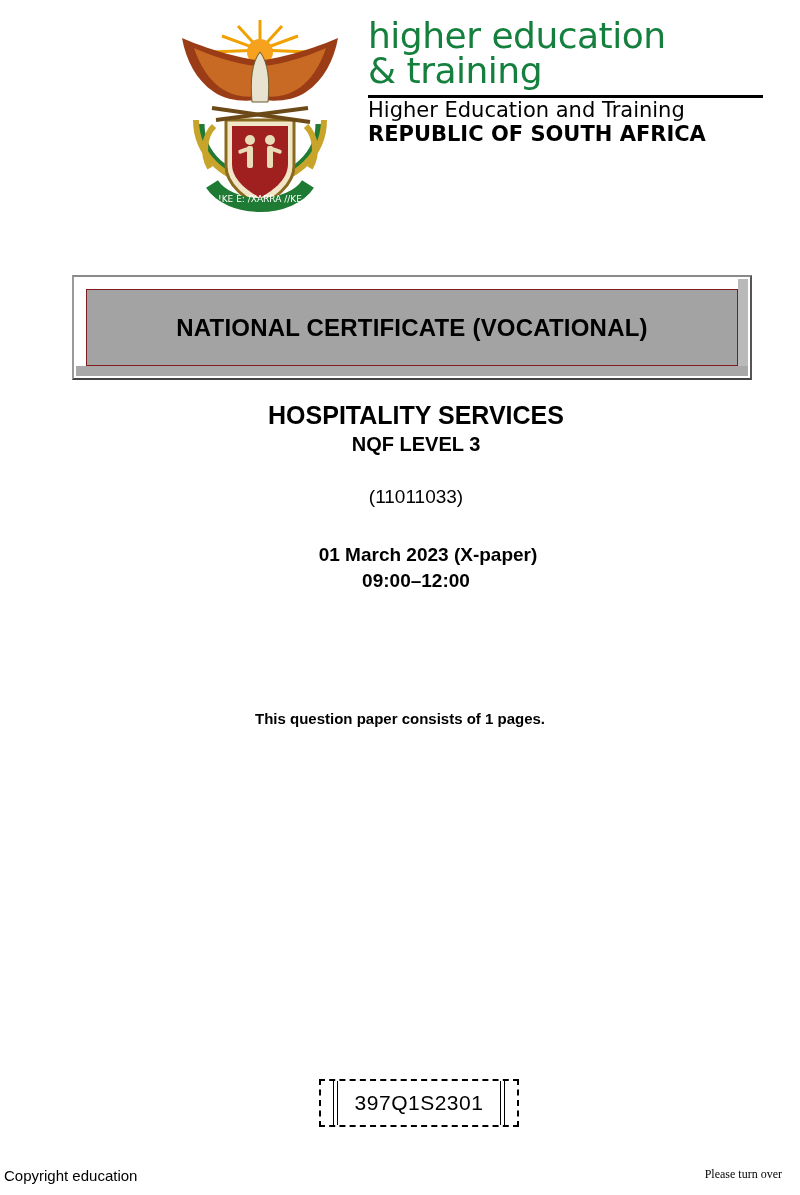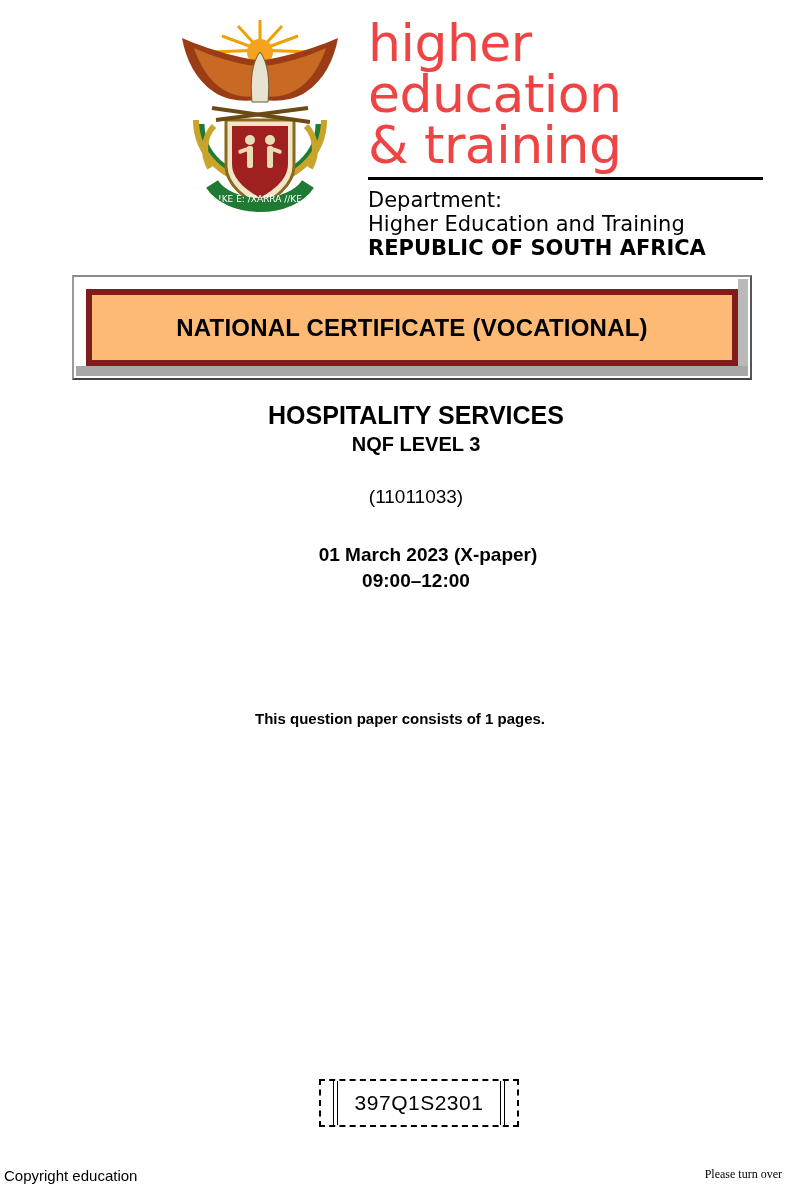--- a/index.html
+++ b/index.html
@@ -32,25 +32,25 @@
     height: 200px;
   }
   .dept-block {
     position: absolute;
     left: 368px;
     top: 10px;
     width: 400px;
   }
   .dept-title {
     font-family: "DejaVu Sans", sans-serif;
-    font-size: 52px;
+    font-size: 36px;
     font-weight: 400;
     line-height: 0.98;
     letter-spacing: -0.5px;
-    color: #ef4444;
+    color: #15803d;
     white-space: pre-line;
   }
   .dept-rule {
     margin-top: 6px;
     border-top: 3px solid #000;
     width: 395px;
   }
   .dept-sub1 {
     font-family: "DejaVu Sans", sans-serif;
     font-size: 21px;
@@ -82,22 +82,22 @@
     border-right: 2px solid #555555;
     border-bottom: 2px solid #444444;
     box-sizing: border-box;
   }
   .title-box-bevel {
     position: absolute;
     left: 12px;
     top: 12px;
     right: 12px;
     bottom: 12px;
-    border: 6px solid #7f1d1d;
-    background: #fdba74;
+    border: 1px solid #7f1d1d;
+    background: #a3a3a3;
     display: flex;
     align-items: center;
     justify-content: center;
   }
   .title-box-bevel-shade-r {
     position: absolute;
     right: 2px;
     top: 2px;
     width: 10px;
     bottom: 2px;
@@ -281,21 +281,20 @@
 
       <path d="M52 168 A52 34 0 0 0 148 168" fill="none" stroke="#1f7a33" stroke-width="14"></path>
       <text x="100" y="186" font-size="9" fill="#ffffff" text-anchor="middle" font-family="DejaVu Sans, sans-serif">!KE E: /XARRA //KE</text>
     </svg>
   </div>
 
   <div class="dept-block">
     <div class="dept-title">higher education
 &amp; training</div>
     <div class="dept-rule"></div>
-    <div class="dept-sub1">Department:</div>
     <div class="dept-sub2">Higher Education and Training</div>
     <div class="dept-sub3">REPUBLIC OF SOUTH AFRICA</div>
   </div>
 </div>
 
 <div class="title-box">
   <div class="title-box-bevel-shade-r"></div>
   <div class="title-box-bevel-shade-b"></div>
   <div class="title-box-bevel">
     <div class="title-box-text">NATIONAL CERTIFICATE (VOCATIONAL)</div>

